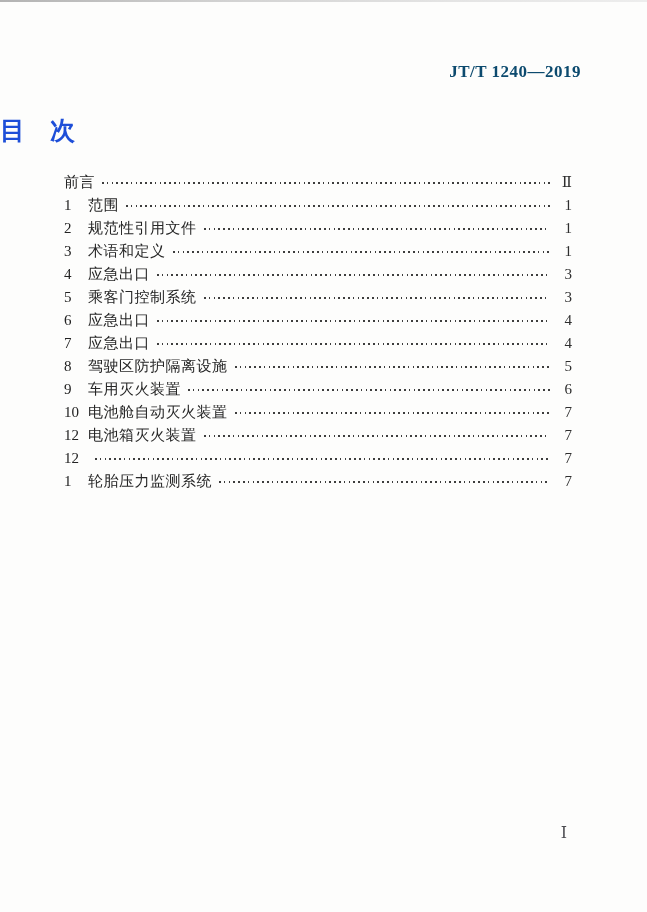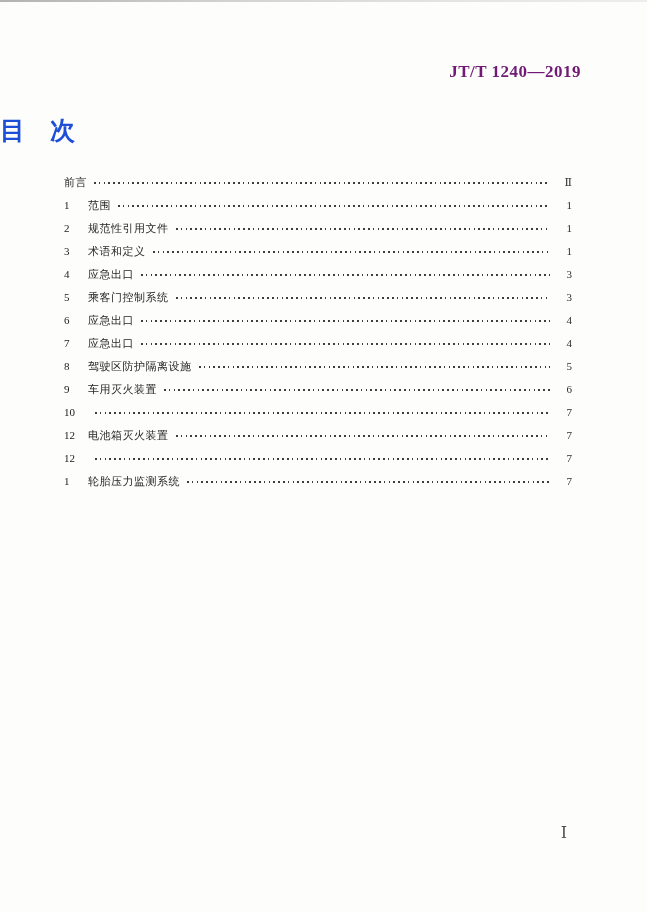--- a/index.html
+++ b/index.html
@@ -21,21 +21,21 @@
     background: linear-gradient(to right, #9a9a9a, #c4c4c4 35%, #dcdcdc 70%, #e8e8e8);
     opacity: 0.75;
   }
   .header {
     position: absolute;
     top: 62px;
     right: 66px;
     font-size: 17px;
     font-weight: bold;
     letter-spacing: 0.5px;
-    color: #701a75;
+    color: #0c4a6e;
   }
   .title {
     position: absolute;
     top: 114px;
     left: 0;
     right: 12px;
     text-align: left;
     font-size: 25px;
     font-weight: bold;
     color: #1d4ed8;
@@ -44,21 +44,21 @@
     position: absolute;
     top: 171px;
     left: 64px;
     right: 75px;
   }
   .toc-row {
     display: flex;
     align-items: baseline;
     height: 23px;
     line-height: 23px;
-    font-size: 11px;
+    font-size: 15px;
   }
   .toc-num {
     width: 24px;
     flex: 0 0 24px;
     color: #222;
   }
   .toc-label {
     white-space: nowrap;
     color: #262626;
     letter-spacing: 0.5px;
@@ -157,20 +157,21 @@
         <span class="toc-page">5</span>
       </div>
       <div class="toc-row">
         <span class="toc-num">9</span>
         <span class="toc-label">车用灭火装置</span>
         <span class="toc-dots"></span>
         <span class="toc-page">6</span>
       </div>
       <div class="toc-row">
         <span class="toc-num">10</span>
+        <span class="toc-label">电池舱自动灭火装置</span>
         <span class="toc-dots"></span>
         <span class="toc-page">7</span>
       </div>
       <div class="toc-row">
         <span class="toc-num">12</span>
         <span class="toc-label">电池箱灭火装置</span>
         <span class="toc-dots"></span>
         <span class="toc-page">7</span>
       </div>
       <div class="toc-row">

